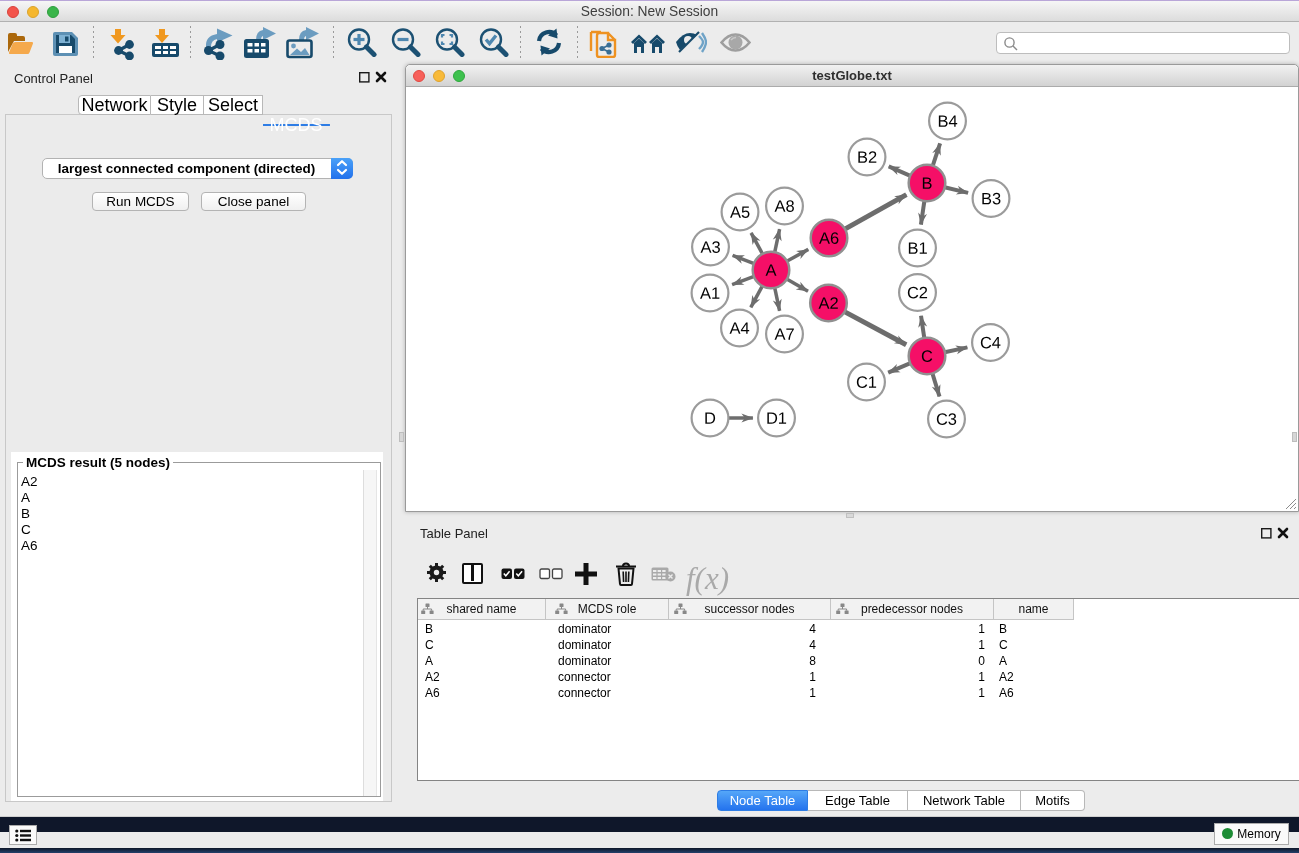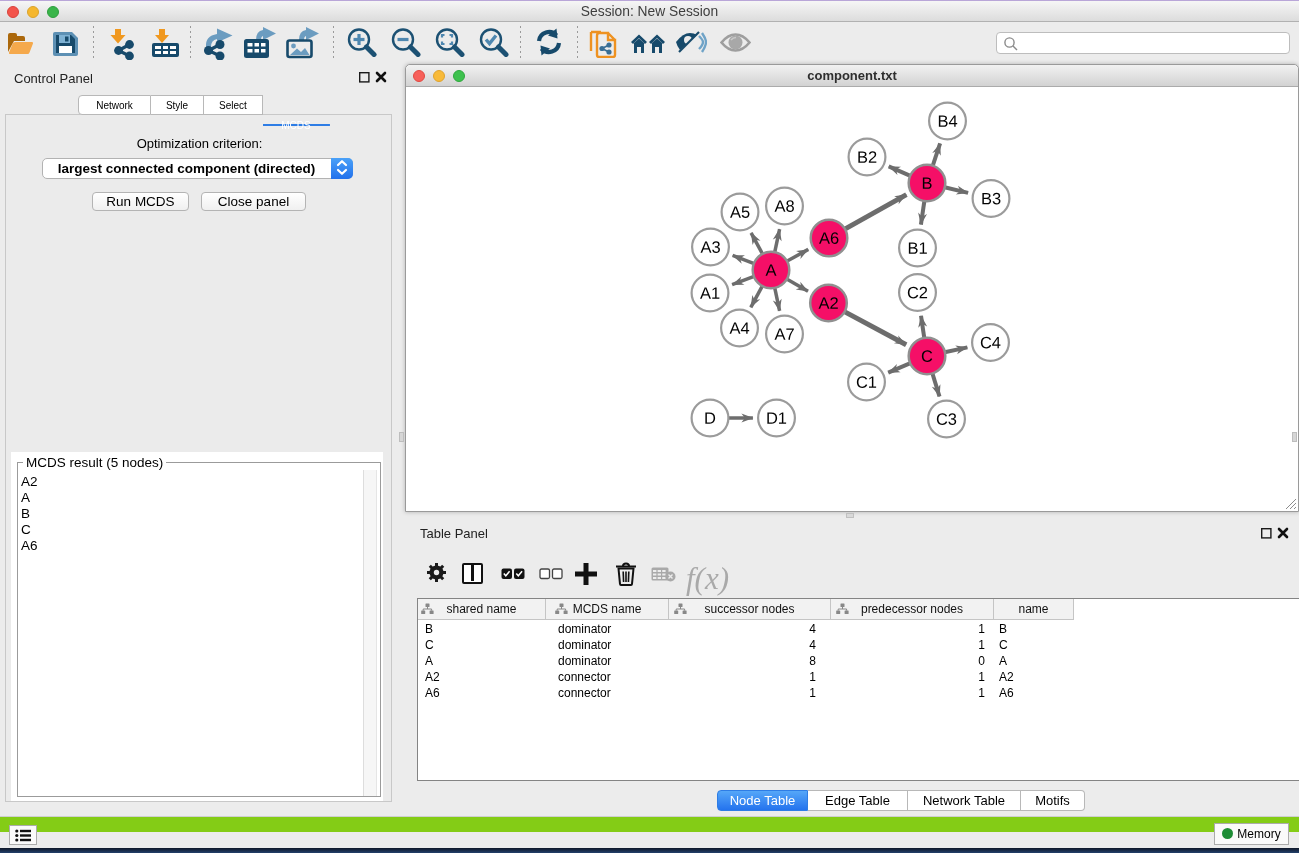--- a/index.html
+++ b/index.html
@@ -17,39 +17,39 @@
 
 #toolbar { left:0; top:23px; width:1299px; height:39px; background:#ececec; }
 .sep { position:absolute; top:3px; height:34px; width:1px;
   background-image:repeating-linear-gradient(#9a9a9a 0 2px, transparent 2px 5px); }
 #searchbox { left:996px; top:9px; width:294px; height:22px; background:#fff;
   border:1px solid #bdbdbd; border-radius:4px; }
 
 
 #cpanel { left:0; top:62px; width:399px; height:755px; background:#ececec; }
 #cpanel-title { left:14px; top:9px; font-size:13px; color:#222; }
-#cp-tabs { top:33px; left:78px; height:20px; display:flex; font-size:10px; }
+#cp-tabs { top:33px; left:78px; height:20px; display:flex; font-size:18px; }
 #cp-tabs .tab { background:#ffffff; border:1px solid #b8b8b8; border-left:none;
   display:flex; align-items:center; justify-content:center; color:#000; }
 #cp-tabs .tab:first-child { border-left:1px solid #b8b8b8; border-radius:4px 0 0 4px; }
 #cp-tabs .tab:last-child { border-radius:0 4px 4px 0; }
 #cp-tabs .tab.sel { background:linear-gradient(#55a7f8,#2473ee); color:#fff; border-color:#2e7de5; }
 #cp-content { left:5px; top:52px; width:387px; height:688px; background:#ebebeb;
   border:1px solid #c8c8c8; }
 #opt-label { top:74px; width:100%; text-align:center; font-size:13px; color:#000; }
 #dropdown { left:42px; top:96px; width:311px; height:21px; background:#fff;
   border:1px solid #b2b2b2; border-radius:5px; font-size:13.5px; }
 #dropdown .dd-text { position:absolute; left:0; right:22px; text-align:center; line-height:19px;font-weight:bold; }
 #dd-btn { position:absolute; right:-1px; top:-1px; width:22px; height:21px; border-radius:0 5px 5px 0;
   background:linear-gradient(#4aa1f8,#2171ec); }
 .btn { position:absolute; height:19px; background:linear-gradient(#ffffff,#f0f0f0);
   border:1px solid #b4b4b4; border-radius:4px; font-size:13.5px; text-align:center; color:#000; }
 #resultwrap { left:11px; top:390px; width:372px; height:349px; background:#fff; }
 #groupbox { left:6px; top:10px; width:364px; height:335px; border:1px solid #9b9b9b; }
-#grouptitle { left:12px; top:3px; background:#fff; padding:0 3px; font-size:13.5px; color:#000; }
+#grouptitle { left:12px; top:3px; background:#fff; padding:0 3px; font-size:13.5px; color:#000;font-weight:bold; }
 #listitems { left:10px; top:22px; font-size:13.5px; }
 #listitems .li { height:16px; line-height:16px; color:#000; }
 #list-sb { left:352px; top:18px; width:14px; height:326px; background:#f6f6f6; border-left:1px solid #ddd; border-right:1px solid #e5e5e5; }
 
 
 #netwin { left:405px; top:64px; width:894px; height:448px; background:#fff;
   border:1px solid #9a9a9a; border-radius:5px 5px 0 0; box-shadow:0 0 4px rgba(0,0,0,0.25); }
 #nw-titlebar { left:0; top:0; width:100%; height:22px;
   background:linear-gradient(#f2f2f2,#d2d2d2); border-bottom:1px solid #ababab;
   border-radius:5px 5px 0 0; }
@@ -67,21 +67,21 @@
 #tp-header .hic { position:absolute; top:4px; }
 .row { position:absolute; font-size:12px; color:#000; height:16px; line-height:16px; }
 #tp-tabs { top:273px; left:268px; height:21px; display:flex; font-size:13px; }
 #tp-tabs .tab { background:#fff; border:1px solid #b8b8b8; border-left:none;
   display:flex; align-items:center; justify-content:center; color:#000; }
 #tp-tabs .tab:first-child { border-left:1px solid #b8b8b8; border-radius:4px 0 0 4px; }
 #tp-tabs .tab:last-child { border-radius:0 4px 4px 0; }
 #tp-tabs .tab.sel { background:linear-gradient(#55a7f8,#2473ee); color:#fff; border-color:#2e7de5; }
 
 
-#statusbar { left:0; top:816px; width:1299px; height:16px; background:#84cc16; border-top:1px solid #cfcfcf; }
+#statusbar { left:0; top:816px; width:1299px; height:16px; background:#0f172a; border-top:1px solid #cfcfcf; }
 #sb-left { left:9px; top:8px; width:28px; height:20px; background:#fafafa; border:1px solid #ababab; }
 #sb-mem { left:1214px; top:6px; width:75px; height:22px; background:#fafafa; border:1px solid #ababab;
   font-size:12px; color:#000; text-align:center; line-height:21px; }
 #desktop { left:0; top:848px; width:1299px; height:5px; background:linear-gradient(#0f1728,#23406b); }
 </style>
 </head>
 <body>
 
 <div class="abs" id="titlebar">
   <div class="tl" style="left:7px;  background:#f3544b; border:1px solid #d8433c;"></div>
@@ -233,21 +233,20 @@
   <svg class="abs" style="left:375px;top:9px;" width="12" height="12" viewBox="0 0 12 12">
       <path d="M2,2 L10,10 M10,2 L2,10" stroke="#111" stroke-width="2.6" stroke-linecap="round"></path>
     </svg>
   <div class="abs" id="cp-content"></div>
   <div class="abs" id="cp-tabs">
     <div class="tab" style="width:73px;">Network</div>
     <div class="tab" style="width:53px;">Style</div>
     <div class="tab" style="width:59px;">Select</div>
     <div class="tab sel" style="width:67px;margin-top:29px;">MCDS</div>
   </div>
-  <div class="abs" id="opt-label">Optimization criterion:</div>
   <div class="abs" id="dropdown">
     <div class="dd-text">largest connected component (directed)</div>
     <div id="dd-btn">
         <svg width="14" height="17" viewBox="0 0 14 17" style="position:absolute;left:4px;top:1px;">
       <path d="M3,6 L7,2.2 L11,6" fill="none" stroke="#fff" stroke-width="2.2" stroke-linecap="round" stroke-linejoin="round"></path>
       <path d="M3,11 L7,14.8 L11,11" fill="none" stroke="#fff" stroke-width="2.2" stroke-linecap="round" stroke-linejoin="round"></path>
     </svg>
       </div>
   </div>
   <div class="btn" style="left:92px; top:130px; width:97px;  line-height:17px;">Run MCDS</div>
@@ -264,21 +263,21 @@
     </div>
     <div class="abs" id="list-sb"></div>
   </div>
 </div>
 
 <div class="abs" id="netwin">
   <div class="abs" id="nw-titlebar">
     <div class="tl" style="left:7px; background:#f7605a; border:0.5px solid #e14942;"></div>
     <div class="tl" style="left:26.7px; background:#f8ba39; border:0.5px solid #dfa32e;"></div>
     <div class="tl" style="left:46.5px; background:#3ec14e; border:0.5px solid #2ea83e;"></div>
-    <div id="nw-title">component.txt</div>
+    <div id="nw-title">testGlobe.txt</div>
   </div>
   <svg id="graph" width="892" height="424" style="position:absolute; left:0; top:23px; text-rendering:geometricPrecision;">
 <defs>
         <marker id="arr" viewBox="0 0 13 10" refX="12" refY="5" markerWidth="13" markerHeight="10" markerUnits="userSpaceOnUse" orient="auto">
           <path d="M0.5,0.5 L12.5,5 L0.5,9.5 L4,5 Z" fill="#6d6d6d"></path>
         </marker>
       </defs>
 <line x1="348.1" y1="188.4" x2="326.1" y2="196.7" stroke="#6d6d6d" stroke-width="3.5" marker-end="url(#arr)"></line>
 <line x1="348.1" y1="175.6" x2="326.6" y2="167.4" stroke="#6d6d6d" stroke-width="3.5" marker-end="url(#arr)"></line>
 <line x1="356.4" y1="197.9" x2="344.8" y2="219.3" stroke="#6d6d6d" stroke-width="3.5" marker-end="url(#arr)"></line>
@@ -412,21 +411,21 @@
         <rect x="6.6" y="10" width="3.4" height="2"></rect>
         <rect x="11.2" y="10" width="3.4" height="2"></rect>
       </g>
     <circle cx="19.5" cy="9.5" r="5" fill="#a9a9a9"></circle>
     <path d="M17.5,7.5 L21.5,11.5 M21.5,7.5 L17.5,11.5" stroke="#ececec" stroke-width="1.4"></path>
   </svg>
   <div class="abs" style="left:281px;top:44px;width:36px;height:26px;color:#aaaaaa;font-family:'Liberation Serif',serif;font-style:italic;font-size:31px;color:#a9a9a9;">f(x)</div>
   <div class="abs" id="tp-table">
     <div class="abs" id="tp-header">
       <div class="hc" style="left:0;width:128px;">shared name</div>
-      <div class="hc" style="left:128px;width:123px;">MCDS name</div>
+      <div class="hc" style="left:128px;width:123px;">MCDS role</div>
       <div class="hc" style="left:251px;width:162px;">successor nodes</div>
       <div class="hc" style="left:413px;width:163px;">predecessor nodes</div>
       <div class="hc" style="left:576px;width:79px;border-right:none;">name</div>
       <svg class="hic" style="left:3px" width="13" height="12" viewBox="0 0 13 12">
           <g fill="#888">
             <rect x="4.5" y="0.5" width="4" height="3.4" rx="0.5"></rect>
             <rect x="0.2" y="7.6" width="4" height="3.4" rx="0.5"></rect>
             <rect x="8.6" y="7.6" width="4" height="3.4" rx="0.5"></rect>
             <path d="M6.5,4 L6.5,6 M2.2,7.6 L2.2,6 L10.6,6 L10.6,7.6" stroke="#888" fill="none"></path>
           </g>

